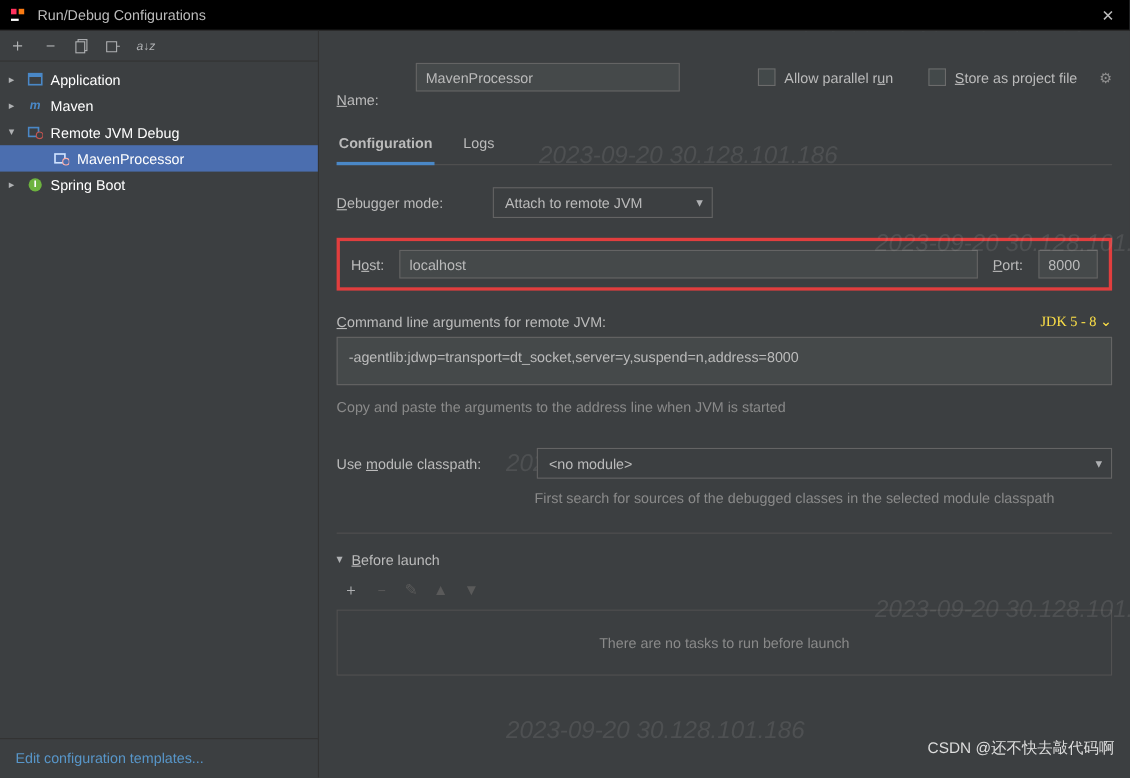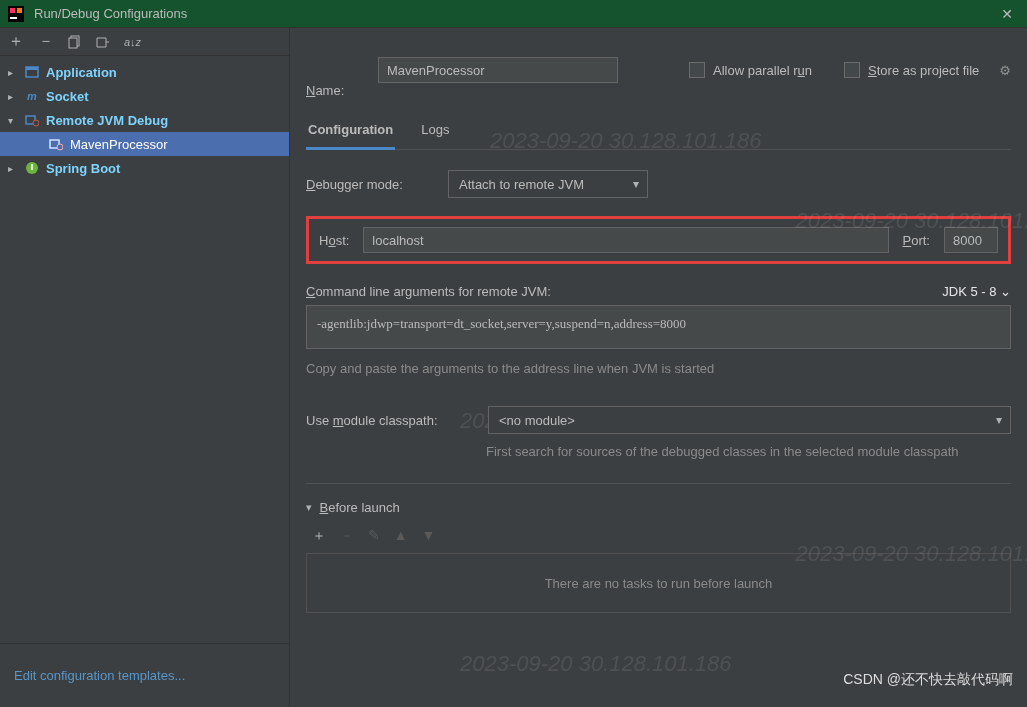--- a/index.html
+++ b/index.html
@@ -9,21 +9,21 @@
     color: #bbbbbb;
     font-size: 13px;
     width: 1027px;
     height: 707px;
     overflow: hidden;
     display: flex;
     flex-direction: column;
   }
   .titlebar {
     height: 28px;
-    background: #14532d;
+    background: #000000;
     display: flex;
     align-items: center;
     padding: 0 8px;
     border-bottom: 1px solid #323232;
   }
   .titlebar .logo {
     width: 16px; height: 16px;
     display: inline-flex; align-items: center; justify-content: center;
     margin-right: 10px;
   }
@@ -85,24 +85,24 @@
     color: #afb1b3;
     font-size: 10px;
   }
   .tree-item .node-icon {
     width: 16px; height: 16px;
     display: inline-flex;
     align-items: center;
     justify-content: center;
     font-size: 11px;
   }
-  .tree-label { font-weight: 700; color: #7dd3fc; }
+  .tree-label { font-weight: 400; color: #ffffff; }
   .tree-item.selected .tree-label { color: #fff; font-weight: 400; }
   .sidebar-footer {
-    padding: 24px 14px;
+    padding: 10px 14px;
     border-top: 1px solid #323232;
   }
   .sidebar-footer a { color: #5896c9; cursor: pointer; }
 
   .content {
     flex: 1;
     padding: 14px 16px;
     overflow: auto;
     position: relative;
   }
@@ -177,26 +177,26 @@
     border: 3px solid #e13e3e;
     padding: 8px 10px;
     display: flex;
     align-items: center;
     gap: 14px;
     margin-bottom: 20px;
   }
   .hostport-box .host-input { flex: 1; }
   .hostport-box .port-input { width: 54px; }
 
-  .jdk-link { color: #e5e5e5; cursor: pointer; }
+  .jdk-link { color: #fde047; cursor: pointer; font-family: Liberation Serif, serif; }
   .cmdline-box {
     background: #45494a;
     border: 1px solid #646464;
     padding: 10px;
-    font-family: Liberation Serif, serif;
+    font-family: Liberation Sans, sans-serif;
     font-size: 13px;
     color: #bbbbbb;
     min-height: 44px;
     margin-top: 6px;
     margin-bottom: 12px;
   }
   .hint { color: #8a8a8a; font-size: 13px; }
   .hint-indent { margin-left: 180px; max-width: 520px; }
 
   .divider { border-top: 1px solid #515151; margin: 24px 0 16px 0; }
@@ -273,21 +273,21 @@
           <svg width="14" height="14" viewBox="0 0 14 14">
               <rect x="1" y="2" width="12" height="10" fill="none" stroke="#4a88c7" stroke-width="1.5"></rect>
               <rect x="1" y="2" width="12" height="3" fill="#4a88c7"></rect>
             </svg>
         </span>
         <span class="tree-label">Application</span>
       </div>
       <div class="tree-item">
         <span class="arrow">▸</span>
         <span class="node-icon" style="color:#4a88c7;font-weight:bold;font-style:italic;">m</span>
-        <span class="tree-label">Socket</span>
+        <span class="tree-label">Maven</span>
       </div>
       <div class="tree-item">
         <span class="arrow">▾</span>
         <span class="node-icon">
           <svg width="14" height="14" viewBox="0 0 14 14">
               <rect x="1" y="3" width="9" height="8" fill="none" stroke="#4a88c7" stroke-width="1.5"></rect>
               <circle cx="11" cy="10" r="3" fill="#3c3f41" stroke="#c75450"></circle>
             </svg>
         </span>
         <span class="tree-label">Remote JVM Debug</span>

